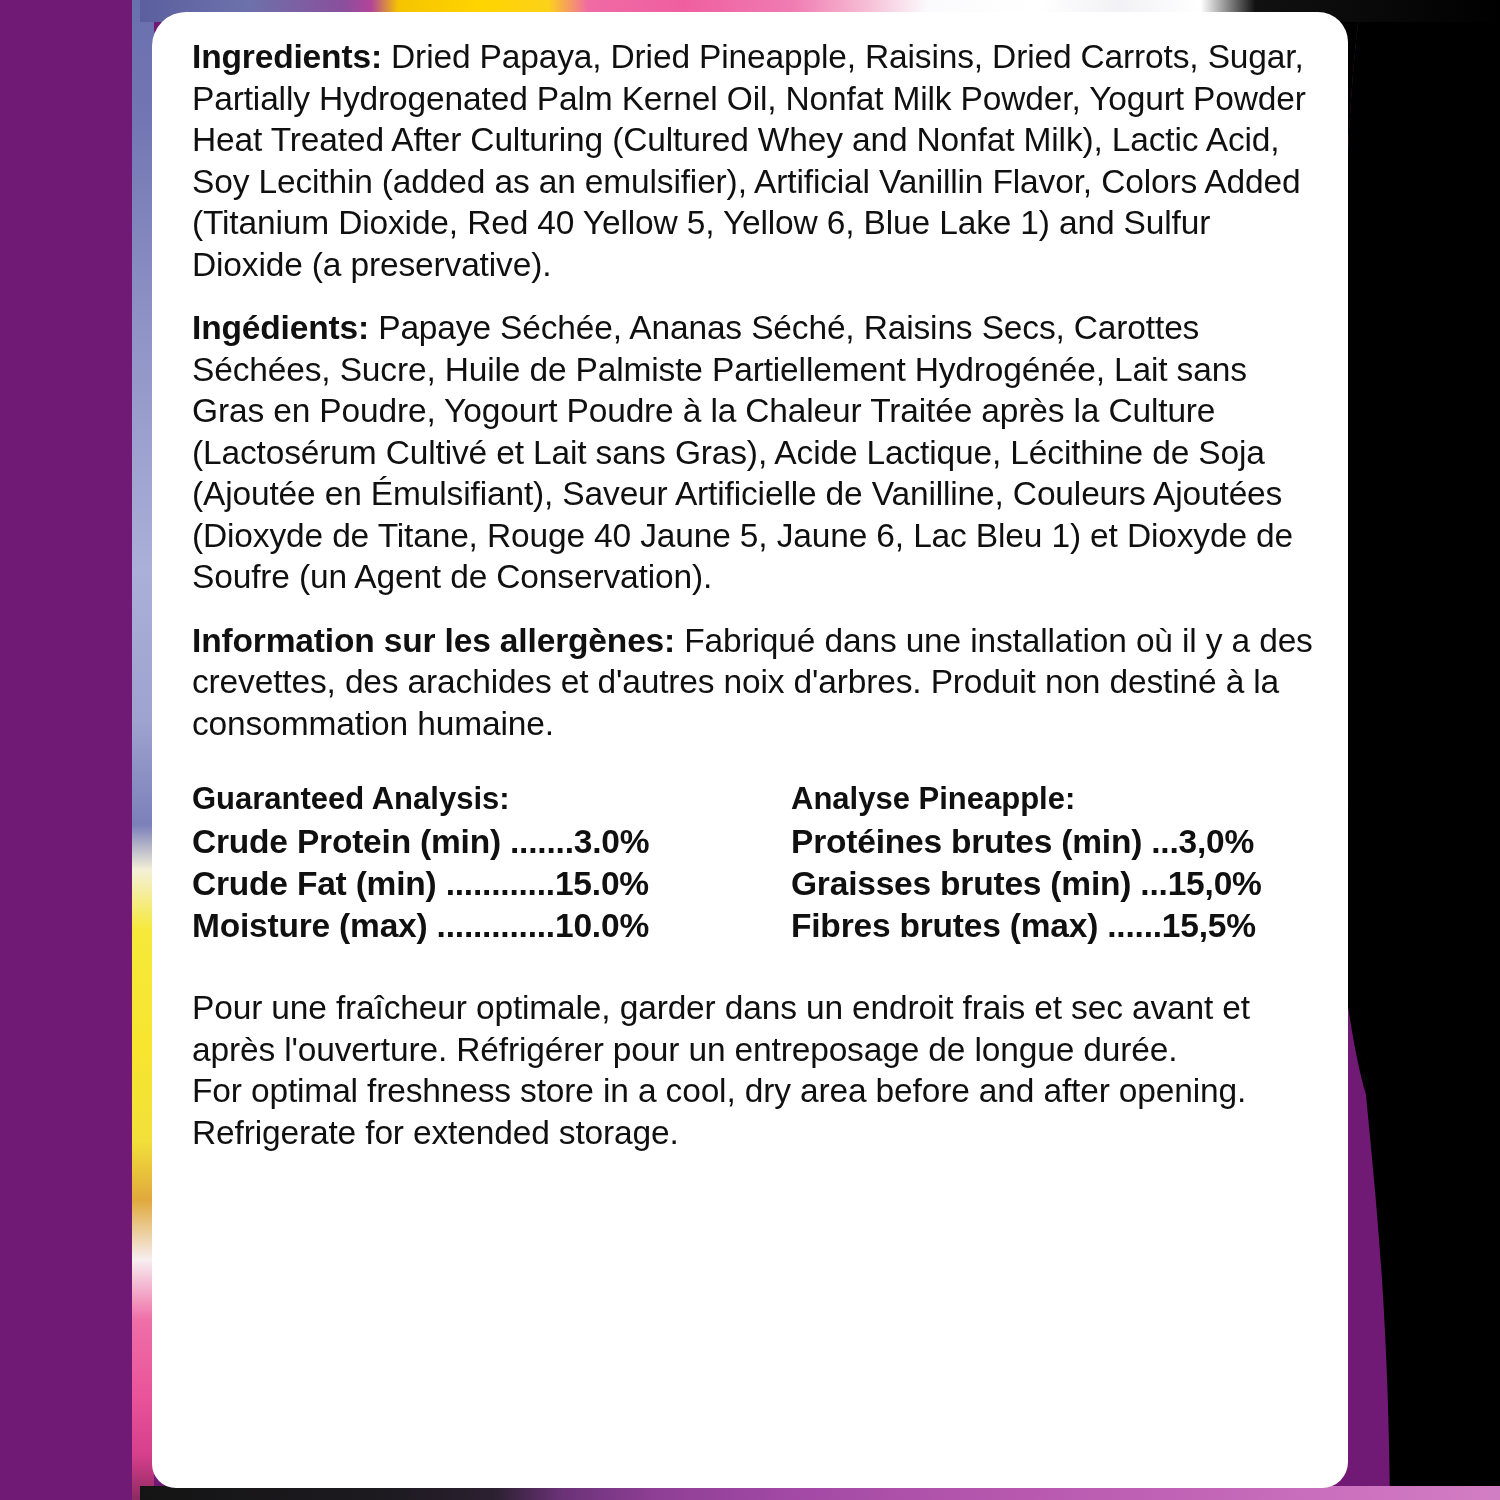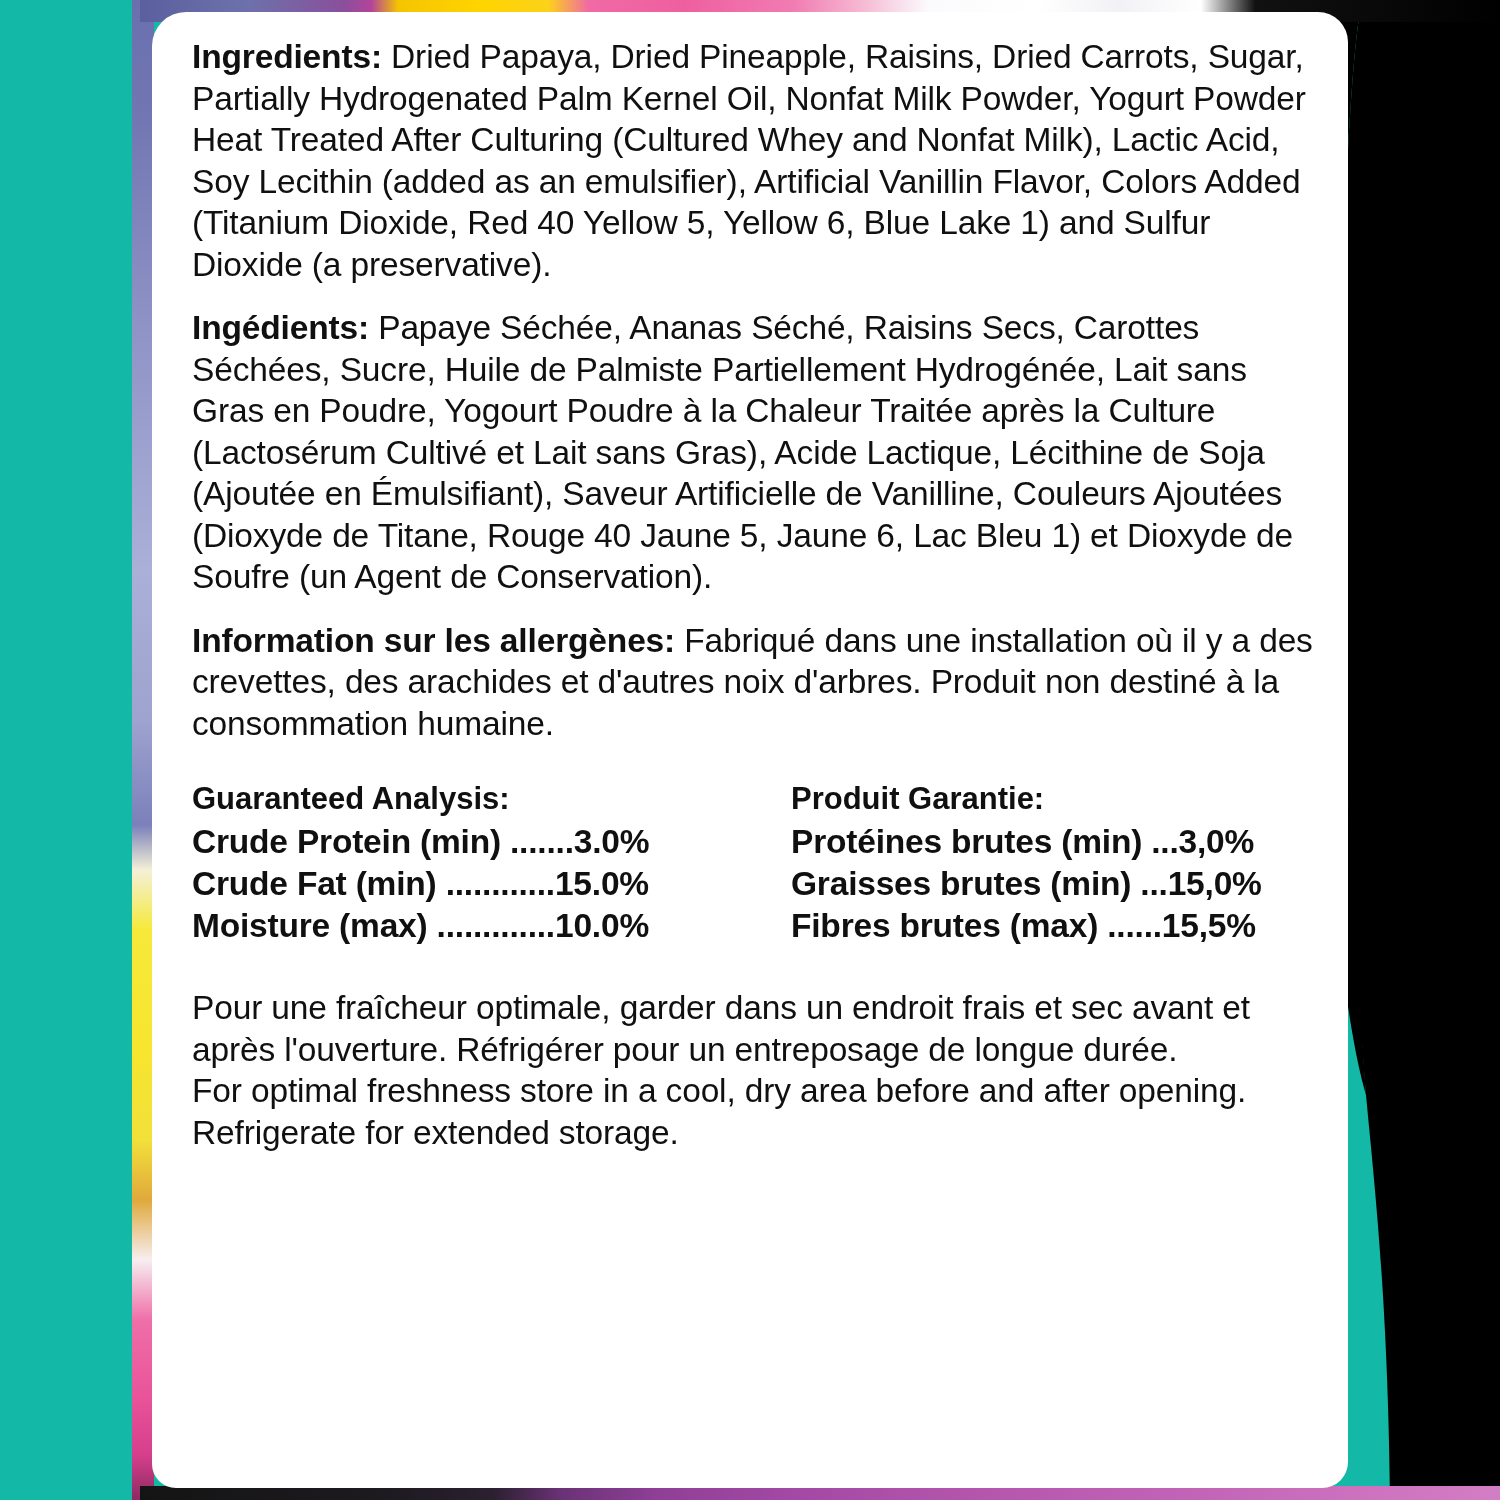--- a/index.html
+++ b/index.html
@@ -10,21 +10,21 @@
   body {
     font-family: "Liberation Sans", sans-serif;
   }
 
   
   #canvas {
     position: relative;
     width: 1500px;
     height: 1500px;
     overflow: hidden;
-    background: #14b8a6;
+    background: #701a75;
   }
 
   
   
   #edge-left {
     position: absolute;
     left: 132px;
     top: 0;
     width: 22px;
     height: 1500px;
@@ -210,21 +210,21 @@
         <div class="analysis-col en">
           <div class="analysis-title">Guaranteed Analysis:</div>
           <div id="ga-en-rows">
               <div class="analysis-row"><span>Crude Protein (min)</span><span> .......</span><span>3.0%</span></div>
               <div class="analysis-row"><span>Crude Fat (min)</span><span> ............</span><span>15.0%</span></div>
               <div class="analysis-row"><span>Moisture (max)</span><span> .............</span><span>10.0%</span></div>
             </div>
         </div>
 
         <div class="analysis-col fr">
-          <div class="analysis-title">Produit Garantie:</div>
+          <div class="analysis-title">Analyse Pineapple:</div>
           <div id="ga-fr-rows">
               <div class="analysis-row"><span>Protéines brutes (min)</span><span> ...</span><span>3,0%</span></div>
               <div class="analysis-row"><span>Graisses brutes (min)</span><span> ...</span><span>15,0%</span></div>
               <div class="analysis-row"><span>Fibres brutes (max)</span><span> ......</span><span>15,5%</span></div>
             </div>
         </div>
 
       </div>
 
       <p class="para" id="storage-fr">Pour une fraîcheur optimale, garder dans un endroit frais et sec avant et après l'ouverture. Réfrigérer pour un entreposage de longue durée.</p>

